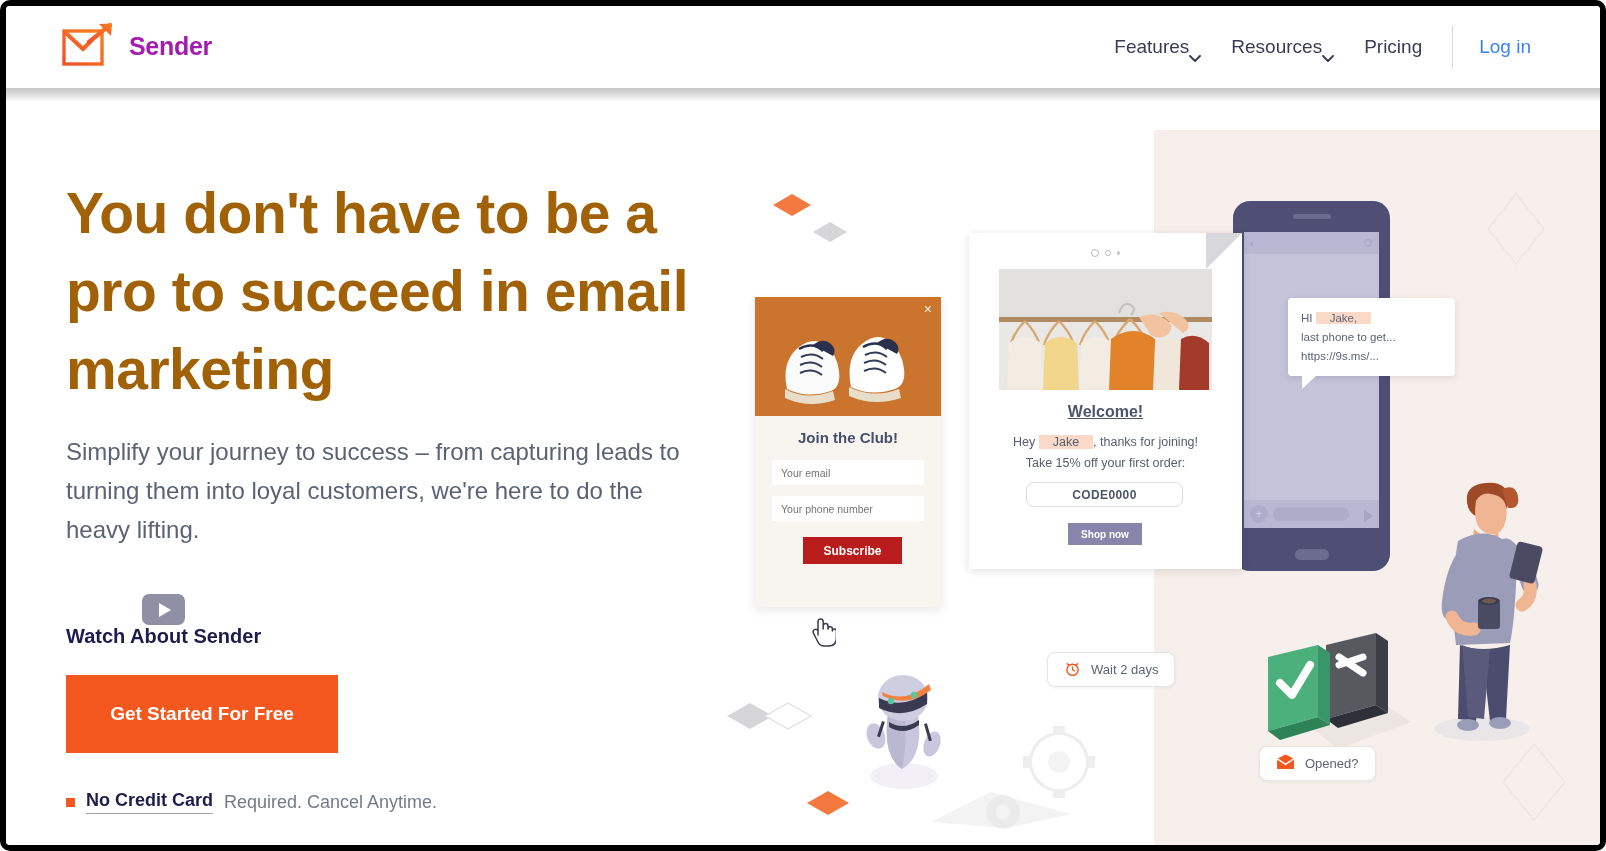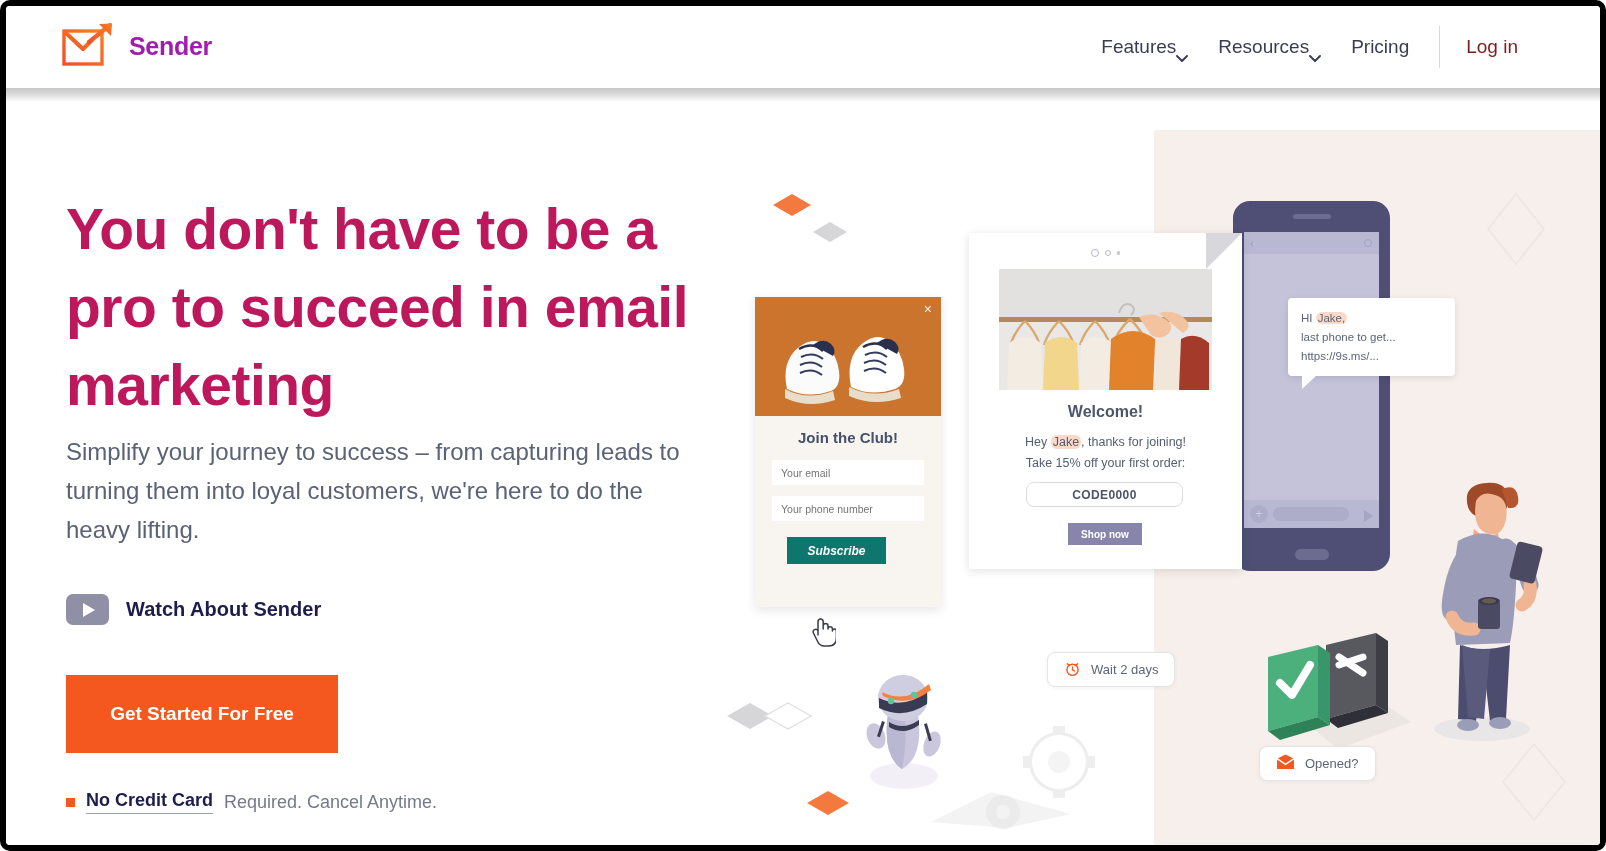--- a/index.html
+++ b/index.html
@@ -70,58 +70,59 @@
   .nav-item:last-of-type { margin-right: 0; }
   .chev {
     width: 12px; height: 7px; display: inline-block;
     position: relative; top: 1px;
   }
   .nav-divider {
     width: 1px; height: 42px; background: #d8d8e0;
     margin: 0 26px 0 0;
   }
   .login-link {
-    font-size: 19px; color: #7f1d1d; cursor: pointer;
-    margin-right: 40px; white-space: nowrap;
+    font-size: 19px; color: #3b82f6; cursor: pointer;
+    margin-right: 27px; white-space: nowrap;
   }
   .get-started-btn {
     border: 2px solid #4b4b78;
     color: #252550;
     font-size: 19px; font-weight: 700;
     padding: 14px 24px;
     background: #fff;
     cursor: pointer;
     white-space: nowrap;
   }
 
   
   .hero-left { position: absolute; left: 0; top: 96px; width: 720px; }
   .headline {
     position: absolute;
-    left: 60px; top: 88px;
+    left: 60px; top: 72px;
     width: 640px;
     font-size: 57px;
     line-height: 78px;
     font-weight: 700;
-    color: #be185d;
+    color: #a16207;
     letter-spacing: -0.5px;
   }
   .subhead {
     position: absolute;
     left: 60px; top: 330px;
     width: 640px;
     font-size: 24px;
     line-height: 39px;
     color: #5b6276;
   }
   .watch-row {
     position: absolute;
     left: 60px; top: 492px;
-    display: flex; align-items: center; gap: 17px;
+    display: flex; align-items: center; 
     cursor: pointer;
+    flex-direction: column;
   }
   .play-badge {
     width: 43px; height: 31px;
     background: #8f8fa6;
     border-radius: 7px;
     display: flex; align-items: center; justify-content: center;
   }
   .play-tri {
     width: 0; height: 0;
     border-left: 12px solid #fff;
@@ -208,28 +209,27 @@
     background: #fff;
     border: none;
     font-size: 10.5px;
     color: #8d8d96;
     padding: 0 9px;
     font-family: "Liberation Sans", sans-serif;
   }
   .popup-input.e1 { top: 163px; }
   .popup-input.e2 { top: 199px; }
   .popup-sub {
-    position: absolute; left: 32px; top: 240px;
+    position: absolute; left: 48px; top: 240px;
     width: 99px; height: 27px;
-    background: #0f766e;
+    background: #b91c1c;
     color: #fff;
     font-size: 12px; font-weight: 700;
     border: none; cursor: pointer;
     font-family: "Liberation Sans", sans-serif;
-    font-style: italic;
   }
   .hand-cursor { position: absolute; left: 104px; top: 513px; }
 
   
   .email-card {
     position: absolute;
     left: 263px; top: 131px;
     width: 273px; height: 336px;
     background: #fff;
     box-shadow: 0 2px 9px rgba(0,0,0,0.12);
@@ -242,29 +242,29 @@
   .ed1 { width: 8px; height: 8px; border: 1.4px solid #b8b8c4; }
   .ed2 { width: 6px; height: 6px; border: 1.4px solid #b8b8c4; }
   .ed3 { width: 3.5px; height: 3.5px; background: #c8c8d2; }
   .email-photo {
     position: absolute; left: 30px; top: 36px;
     width: 213px; height: 121px;
     overflow: hidden; background: #e8e8ea;
   }
   .email-welcome {
     position: absolute; top: 170px; left: 0; width: 273px;
-    text-align: center; font-size: 16px; font-weight: 700; color: #4c5569;
+    text-align: center; font-size: 16px; font-weight: 700; color: #4c5569; text-decoration: underline;
   }
   .email-l1, .email-l2 {
     position: absolute; left: 0; width: 273px; text-align: center;
     font-size: 12.5px; color: #555e70;
   }
   .email-l1 { top: 202px; }
   .email-l2 { top: 223px; }
-  .hl { background: #fbd9c8; padding: 0 2px; border-radius: 6px; }
+  .hl { background: #fbd9c8; padding: 0 14px; }
   .email-code {
     position: absolute; left: 57px; top: 249px;
     width: 157px; height: 25px;
     border: 1px solid #dcdce2; border-radius: 8px;
     display: flex; align-items: center; justify-content: center;
     font-size: 12px; font-weight: 700; color: #4c5569; letter-spacing: .4px;
   }
   .email-shop {
     position: absolute; left: 99px; top: 290px;
     width: 74px; height: 22px;

